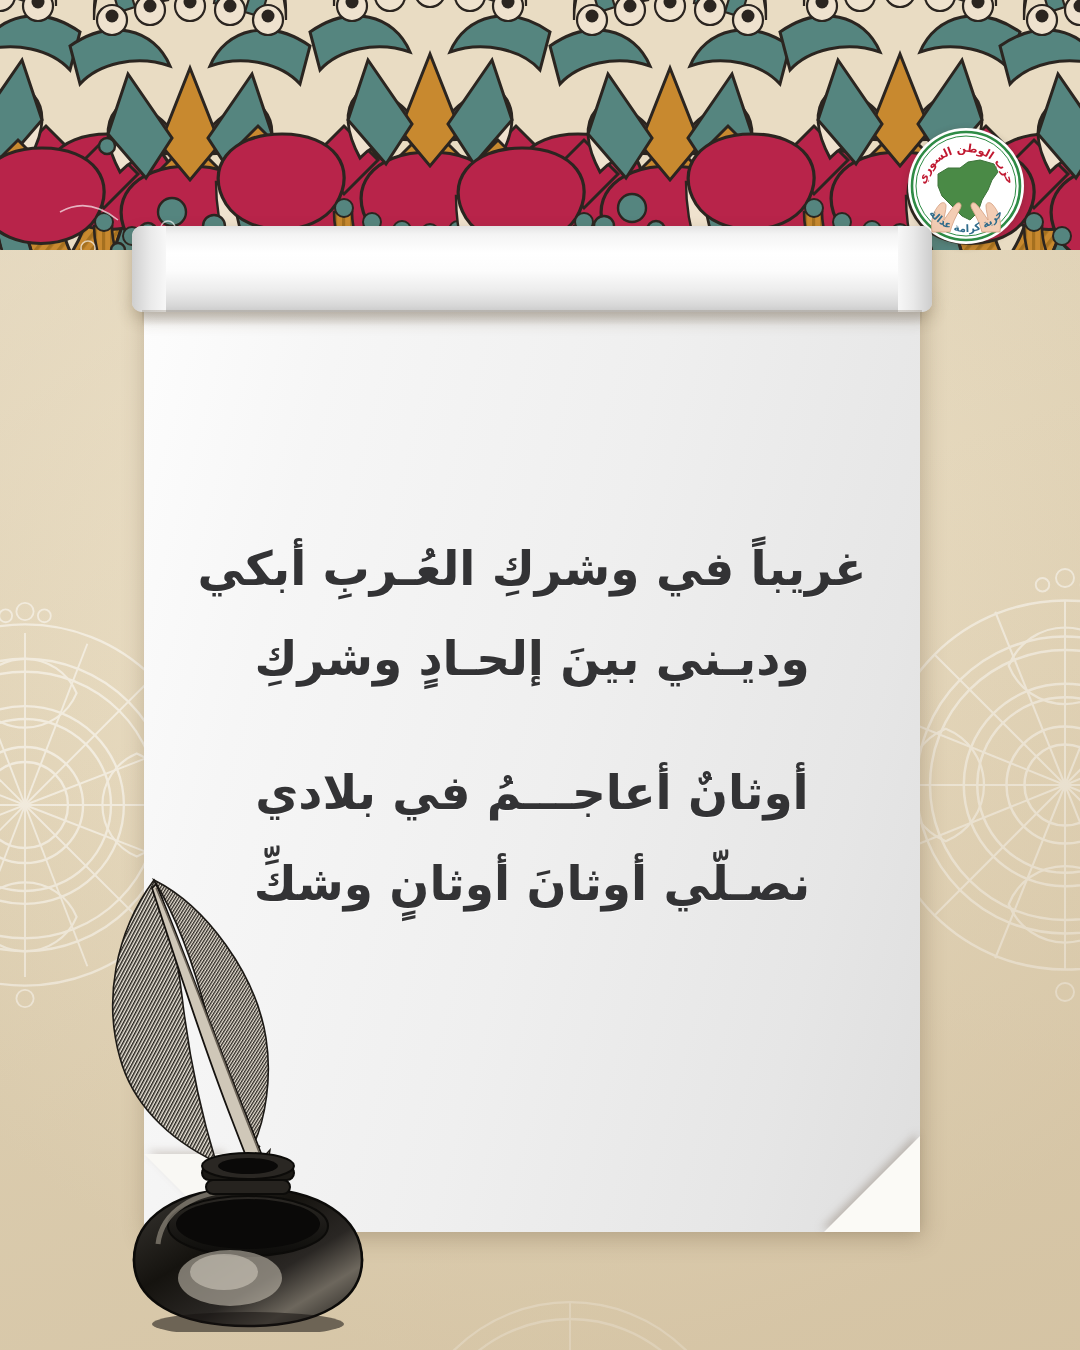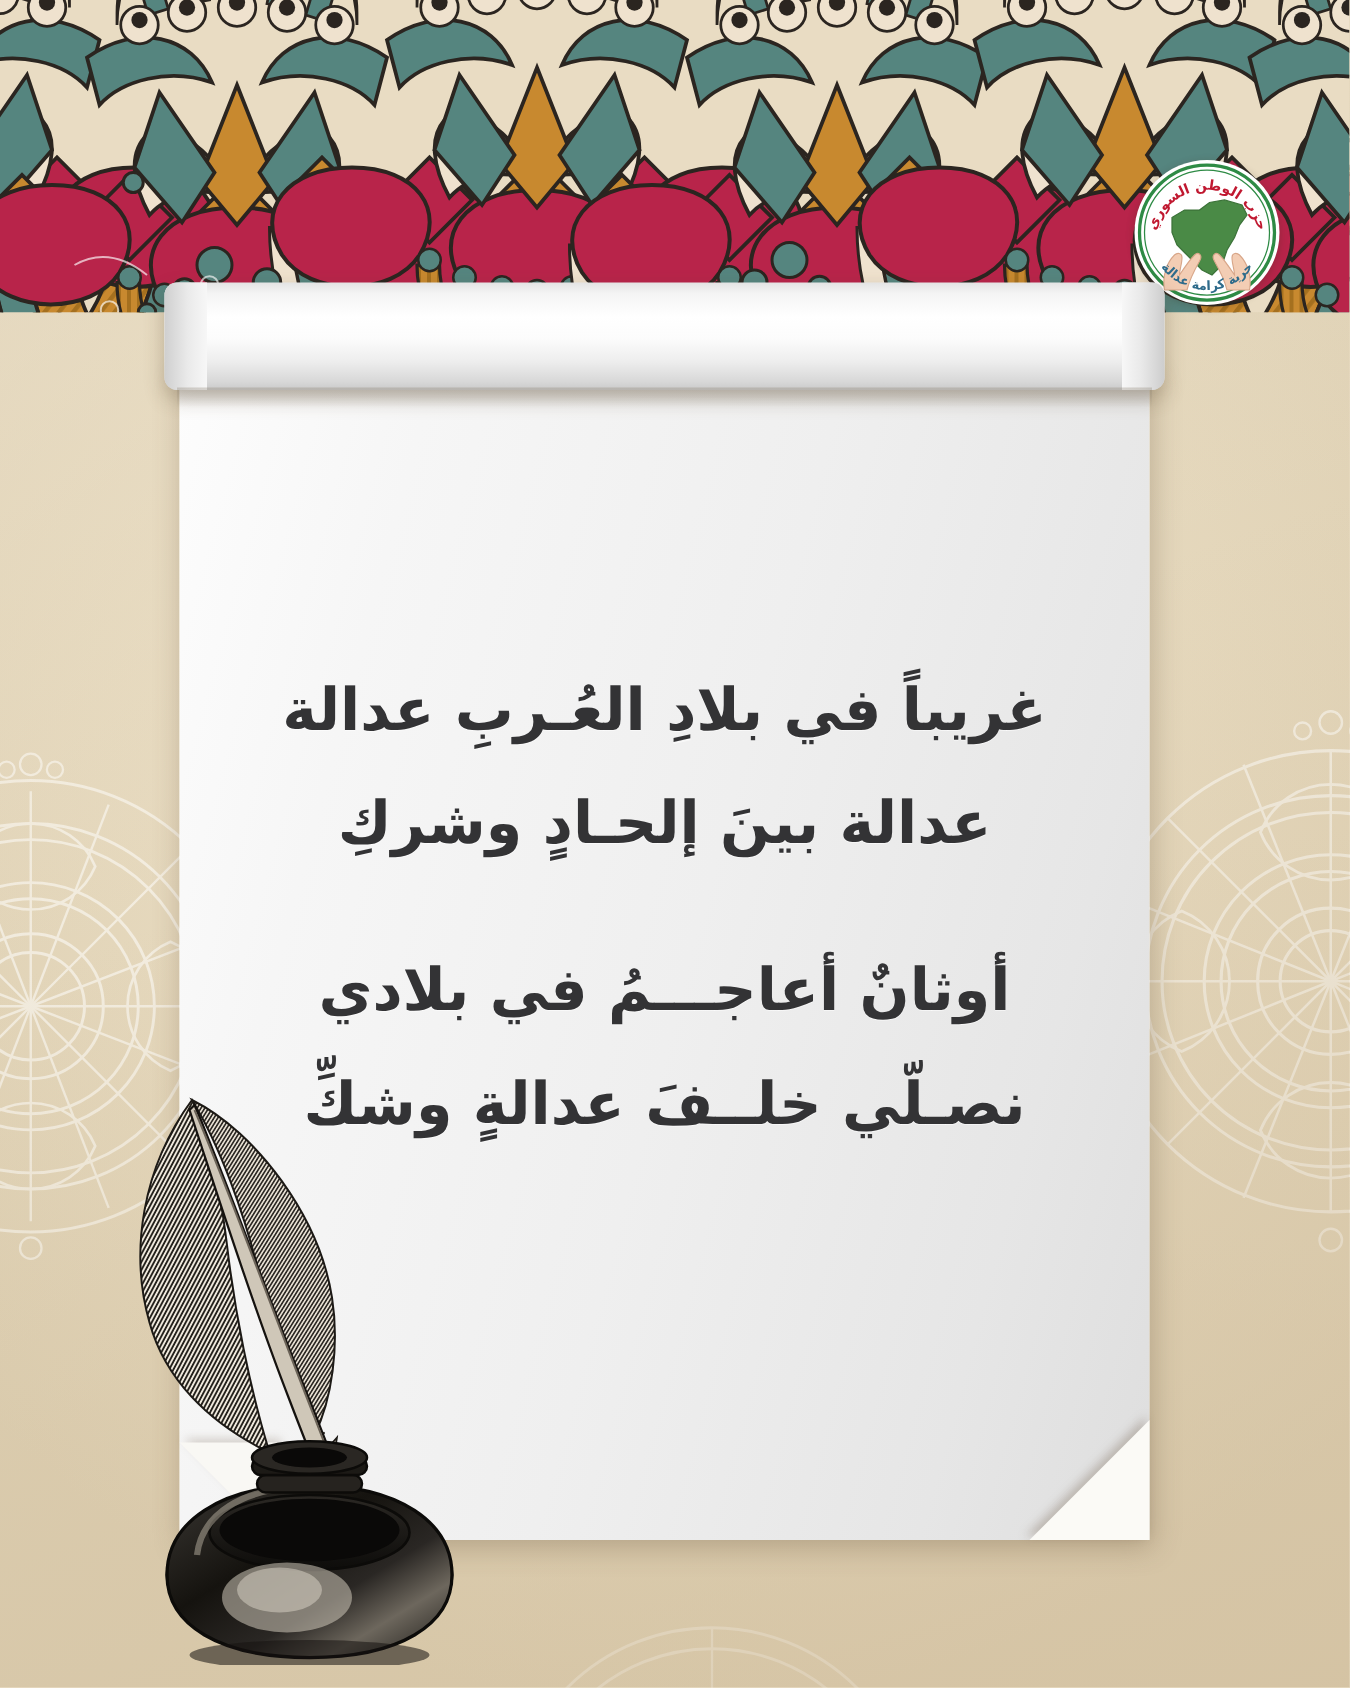--- a/index.html
+++ b/index.html
@@ -412,26 +412,26 @@
     </svg>
   </div>
 
   <div class="scroll">
 
     <div class="paper">
       <div class="paper-foldl"></div>
 
       <div class="poem">
         <div class="verse">
-          <div class="line">غريباً في بلادِ العُـربِ عدالة</div>
-          <div class="line">عدالة بينَ إلحـادٍ وشركِ</div>
+          <div class="line">غريباً في وشركِ العُـربِ أبكي</div>
+          <div class="line">وديـني بينَ إلحـادٍ وشركِ</div>
         </div>
         <div class="verse">
           <div class="line">أوثانٌ أعاجـــمُ في بلادي</div>
-          <div class="line">نصـلّي خلــفَ عدالةٍ وشكِّ</div>
+          <div class="line">نصـلّي أوثانَ أوثانٍ وشكِّ</div>
         </div>
       </div>
     </div>
 
     <div class="roll"></div>
     <div class="roll-lip"></div>
   </div>
 
   <div class="quill">
     <svg width="300" height="470" viewBox="0 0 300 470" aria-hidden="true">

